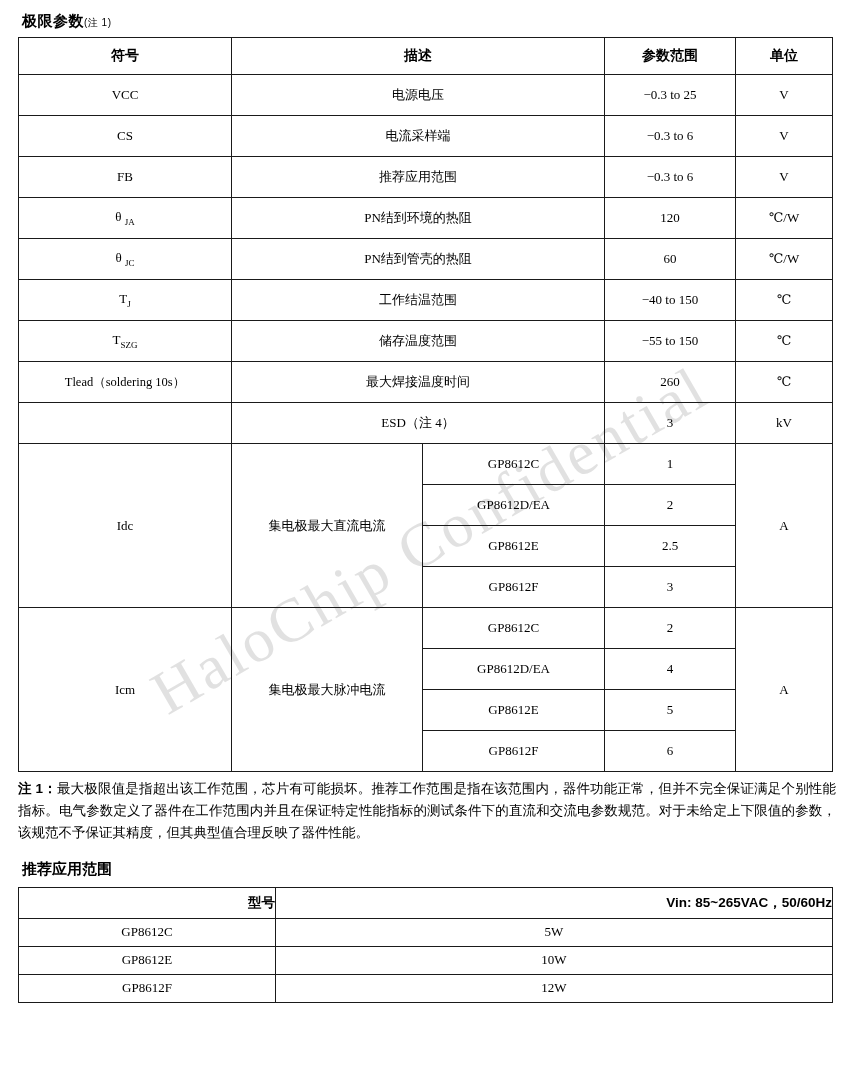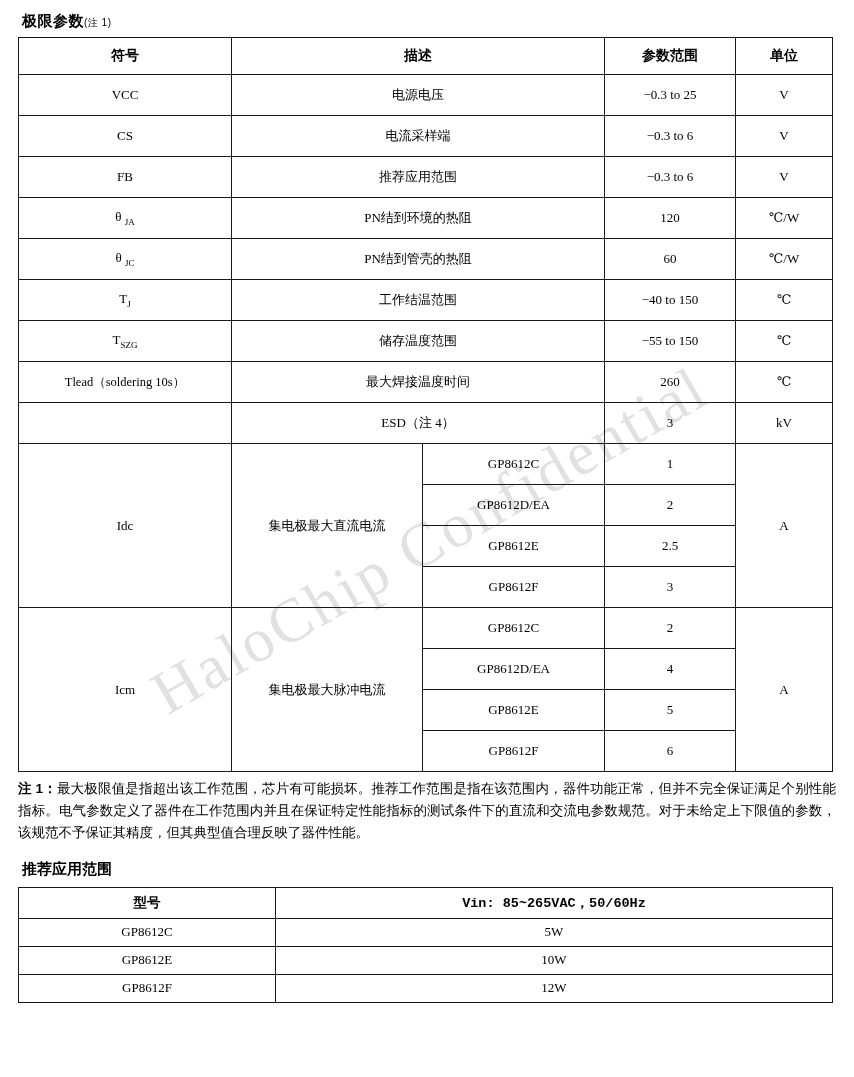--- a/index.html
+++ b/index.html
@@ -118,24 +118,25 @@
   }
   table.grid2 th, table.grid2 td {
     border: 1px solid #1a1a1a;
     text-align: center;
     vertical-align: middle;
     font-size: 13px;
     height: 27px;
     padding: 0;
   }
   table.grid2 th {
-    font-family: Liberation Mono, monospace;
+    font-family: Liberation Sans, sans-serif;
     font-weight: bold;
     font-size: 13.5px;
     height: 30px;
+    text-align: right;
   }
 </style>
 </head>
 <body>
 
 <div class="page">
 
   <div class="watermark">
     <span>HaloChip Confidential</span>
   </div>

